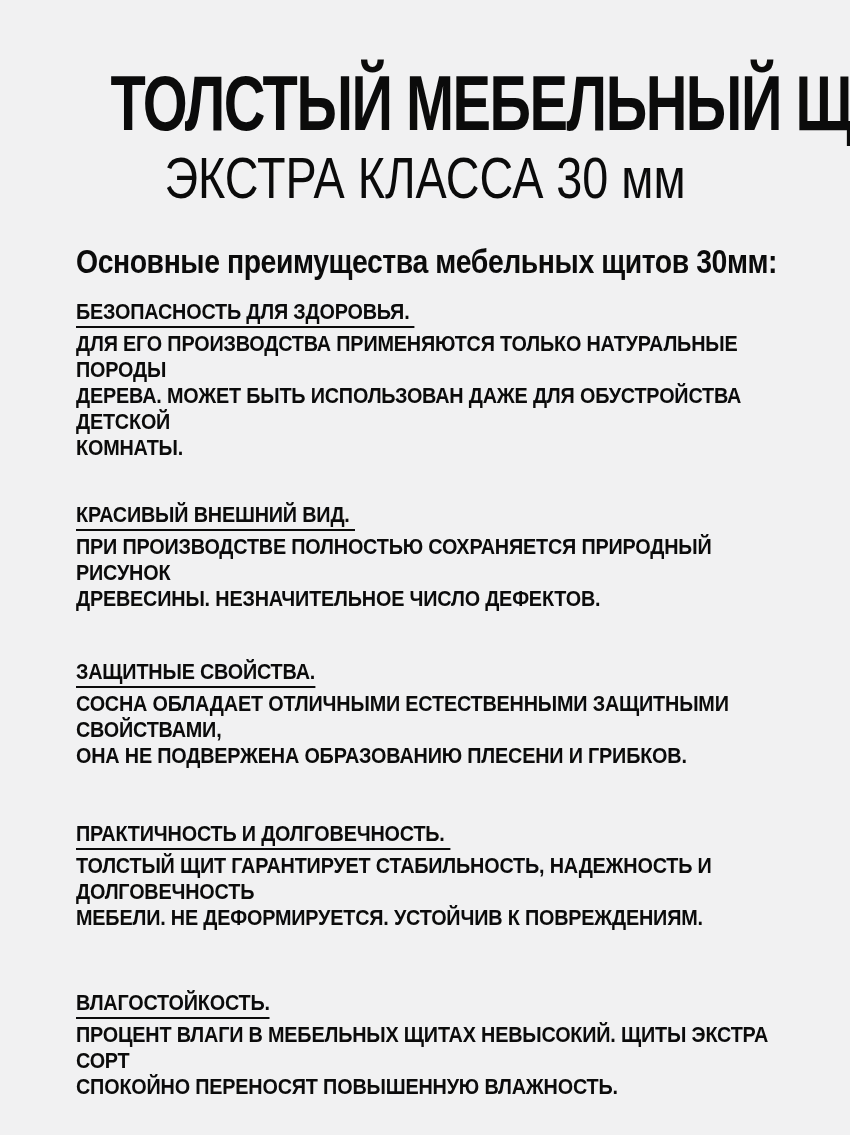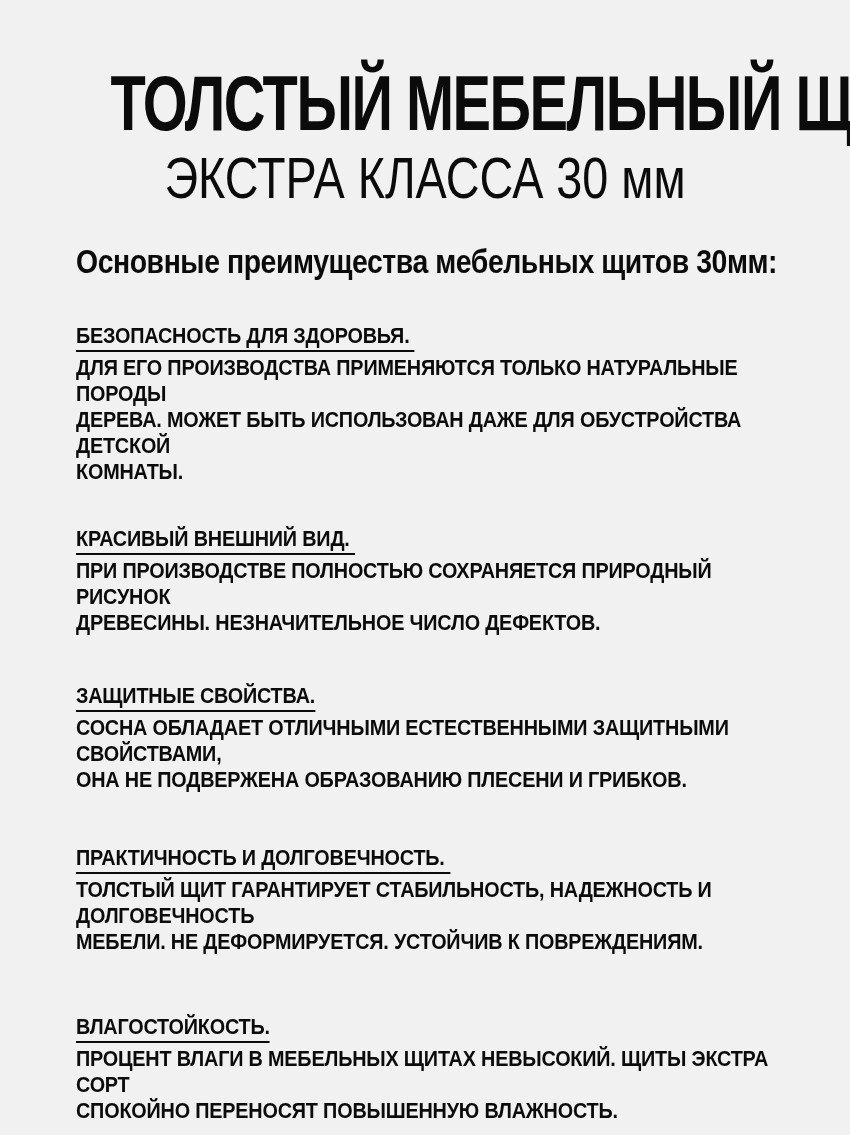--- a/index.html
+++ b/index.html
@@ -42,21 +42,21 @@
     margin-left: 76px;
     font-size: 33px;
     line-height: 1.05;
     font-weight: 700;
     white-space: nowrap;
     letter-spacing: -0.5px;
     transform: scaleX(0.86);
     transform-origin: 0 0;
   }
   .sections {
-    margin-top: 44px;
+    margin-top: 20px;
     margin-left: 76px;
   }
   .section {
     transform: scaleX(0.9);
     transform-origin: 0 0;
     font-weight: 700;
     letter-spacing: -0.2px;
   }
   .section .sec-heading {
     display: inline-block;

